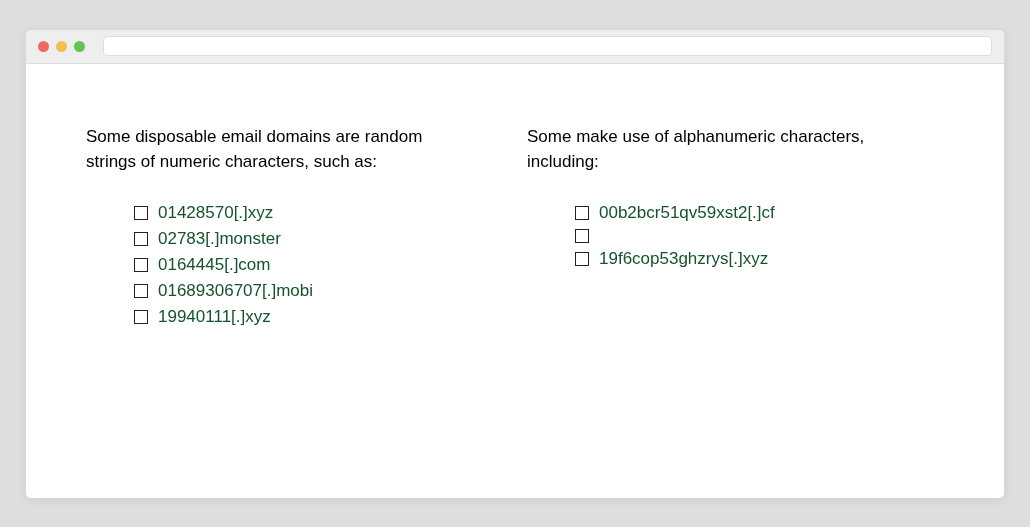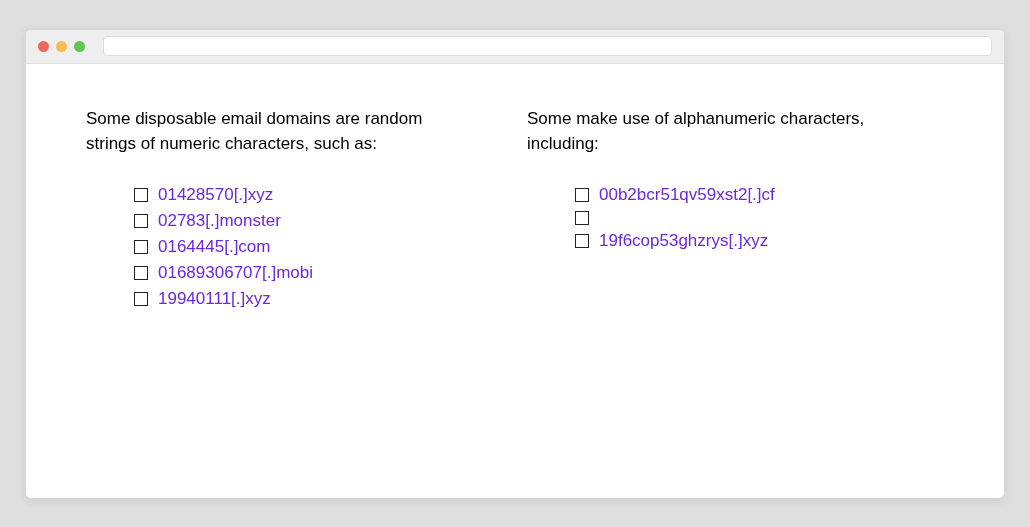--- a/index.html
+++ b/index.html
@@ -52,21 +52,21 @@
       border-radius: 4px;
       margin-left: 10px;
       padding: 0 8px;
       font-size: 12px;
       color: #555;
       outline: none;
     }
     .content {
       flex: 1;
       display: flex;
-      padding: 42px 60px 40px 60px;
+      padding: 60px 60px 40px 60px;
       gap: 24px;
     }
     .col {
       flex: 1;
       display: flex;
       flex-direction: column;
     }
     .col-heading {
       font-size: 17px;
       line-height: 1.5;
@@ -78,21 +78,21 @@
       display: flex;
       flex-direction: column;
       gap: 6px;
       padding-left: 48px;
     }
     .list-item {
       display: flex;
       align-items: center;
       gap: 10px;
       font-size: 17px;
-      color: #6d28d9;
+      color: #14532d;
     }
     .checkbox {
       width: 14px;
       height: 14px;
       border: 1.5px solid #222;
       background: #fff;
       flex-shrink: 0;
       cursor: pointer;
     }
   </style>

